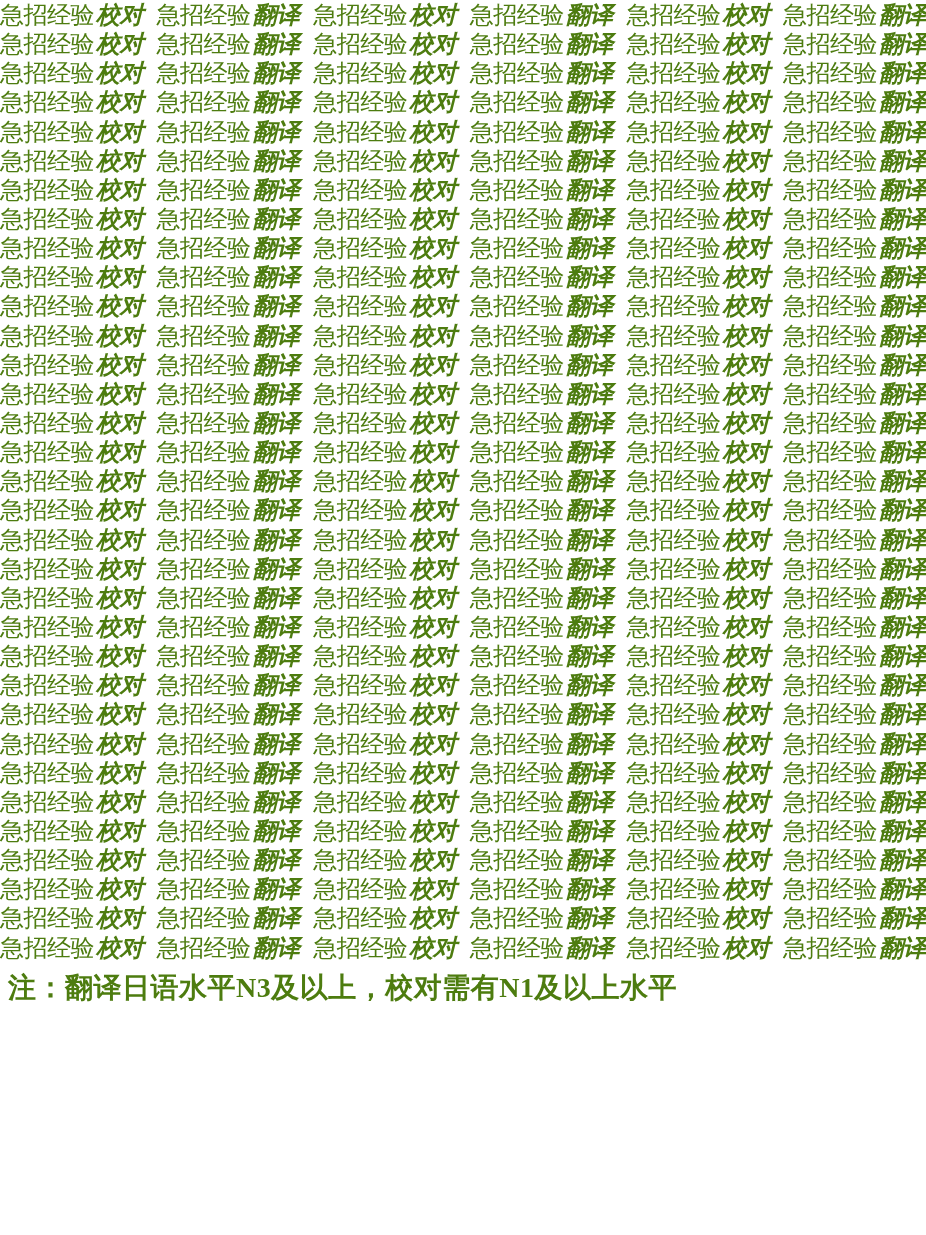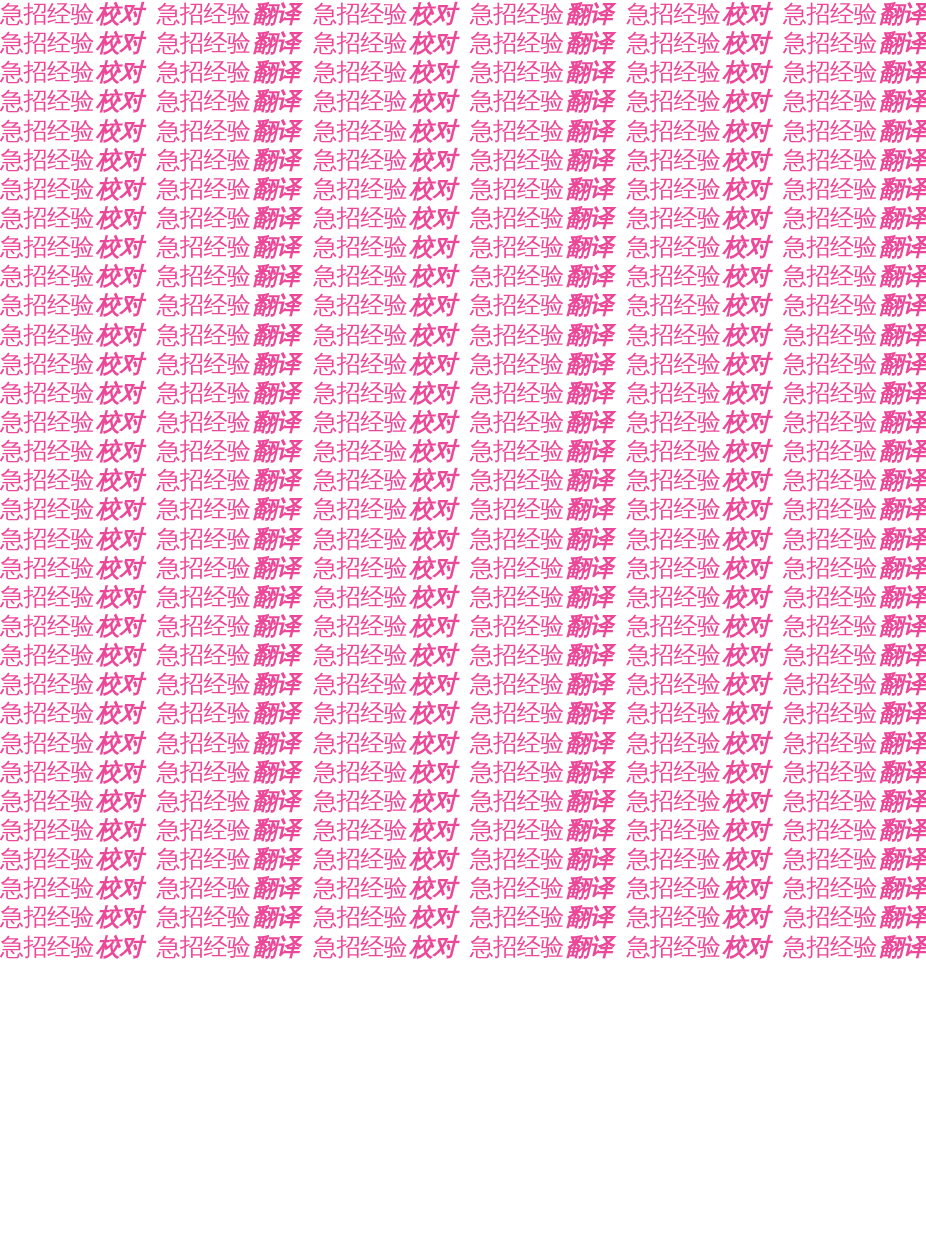--- a/index.html
+++ b/index.html
@@ -5,22 +5,22 @@
   html, body {
     margin: 0;
     padding: 0;
     background: #ffffff;
   }
   .page {
     position: relative;
     width: 926px;
     height: 1011px;
     background: #ffffff;
-    color: #ec4899;
-    font-family: Liberation Mono, monospace;
+    color: #4d7c0f;
+    font-family: Liberation Serif, serif;
     overflow: hidden;
   }
   
   .wall {
     position: absolute;
     top: 1px;
     left: 0;
     width: 926px;
   }
   .wall-row {
@@ -956,20 +956,21 @@
           <span class="prefix">急招经验</span>
           <span class="role">校对</span>
         </span>
         <span class="unit">
           <span class="prefix">急招经验</span>
           <span class="role">翻译</span>
         </span>
       </div>
     </div>
 
+  <div class="note">注：翻译日语水平N3及以上，校对需有N1及以上水平</div>
 
   <div class="cta1">加入我们！</div>
 
   <div class="cta2">助力百合作品汉化!!</div>
 
   <div class="groups">
     <span class="grp-recruit"><span>招新群：</span><span>810163932</span></span>
     <span class="grp-reader"><span>读者交流群：</span><span>859183351</span></span>
   </div>
 

